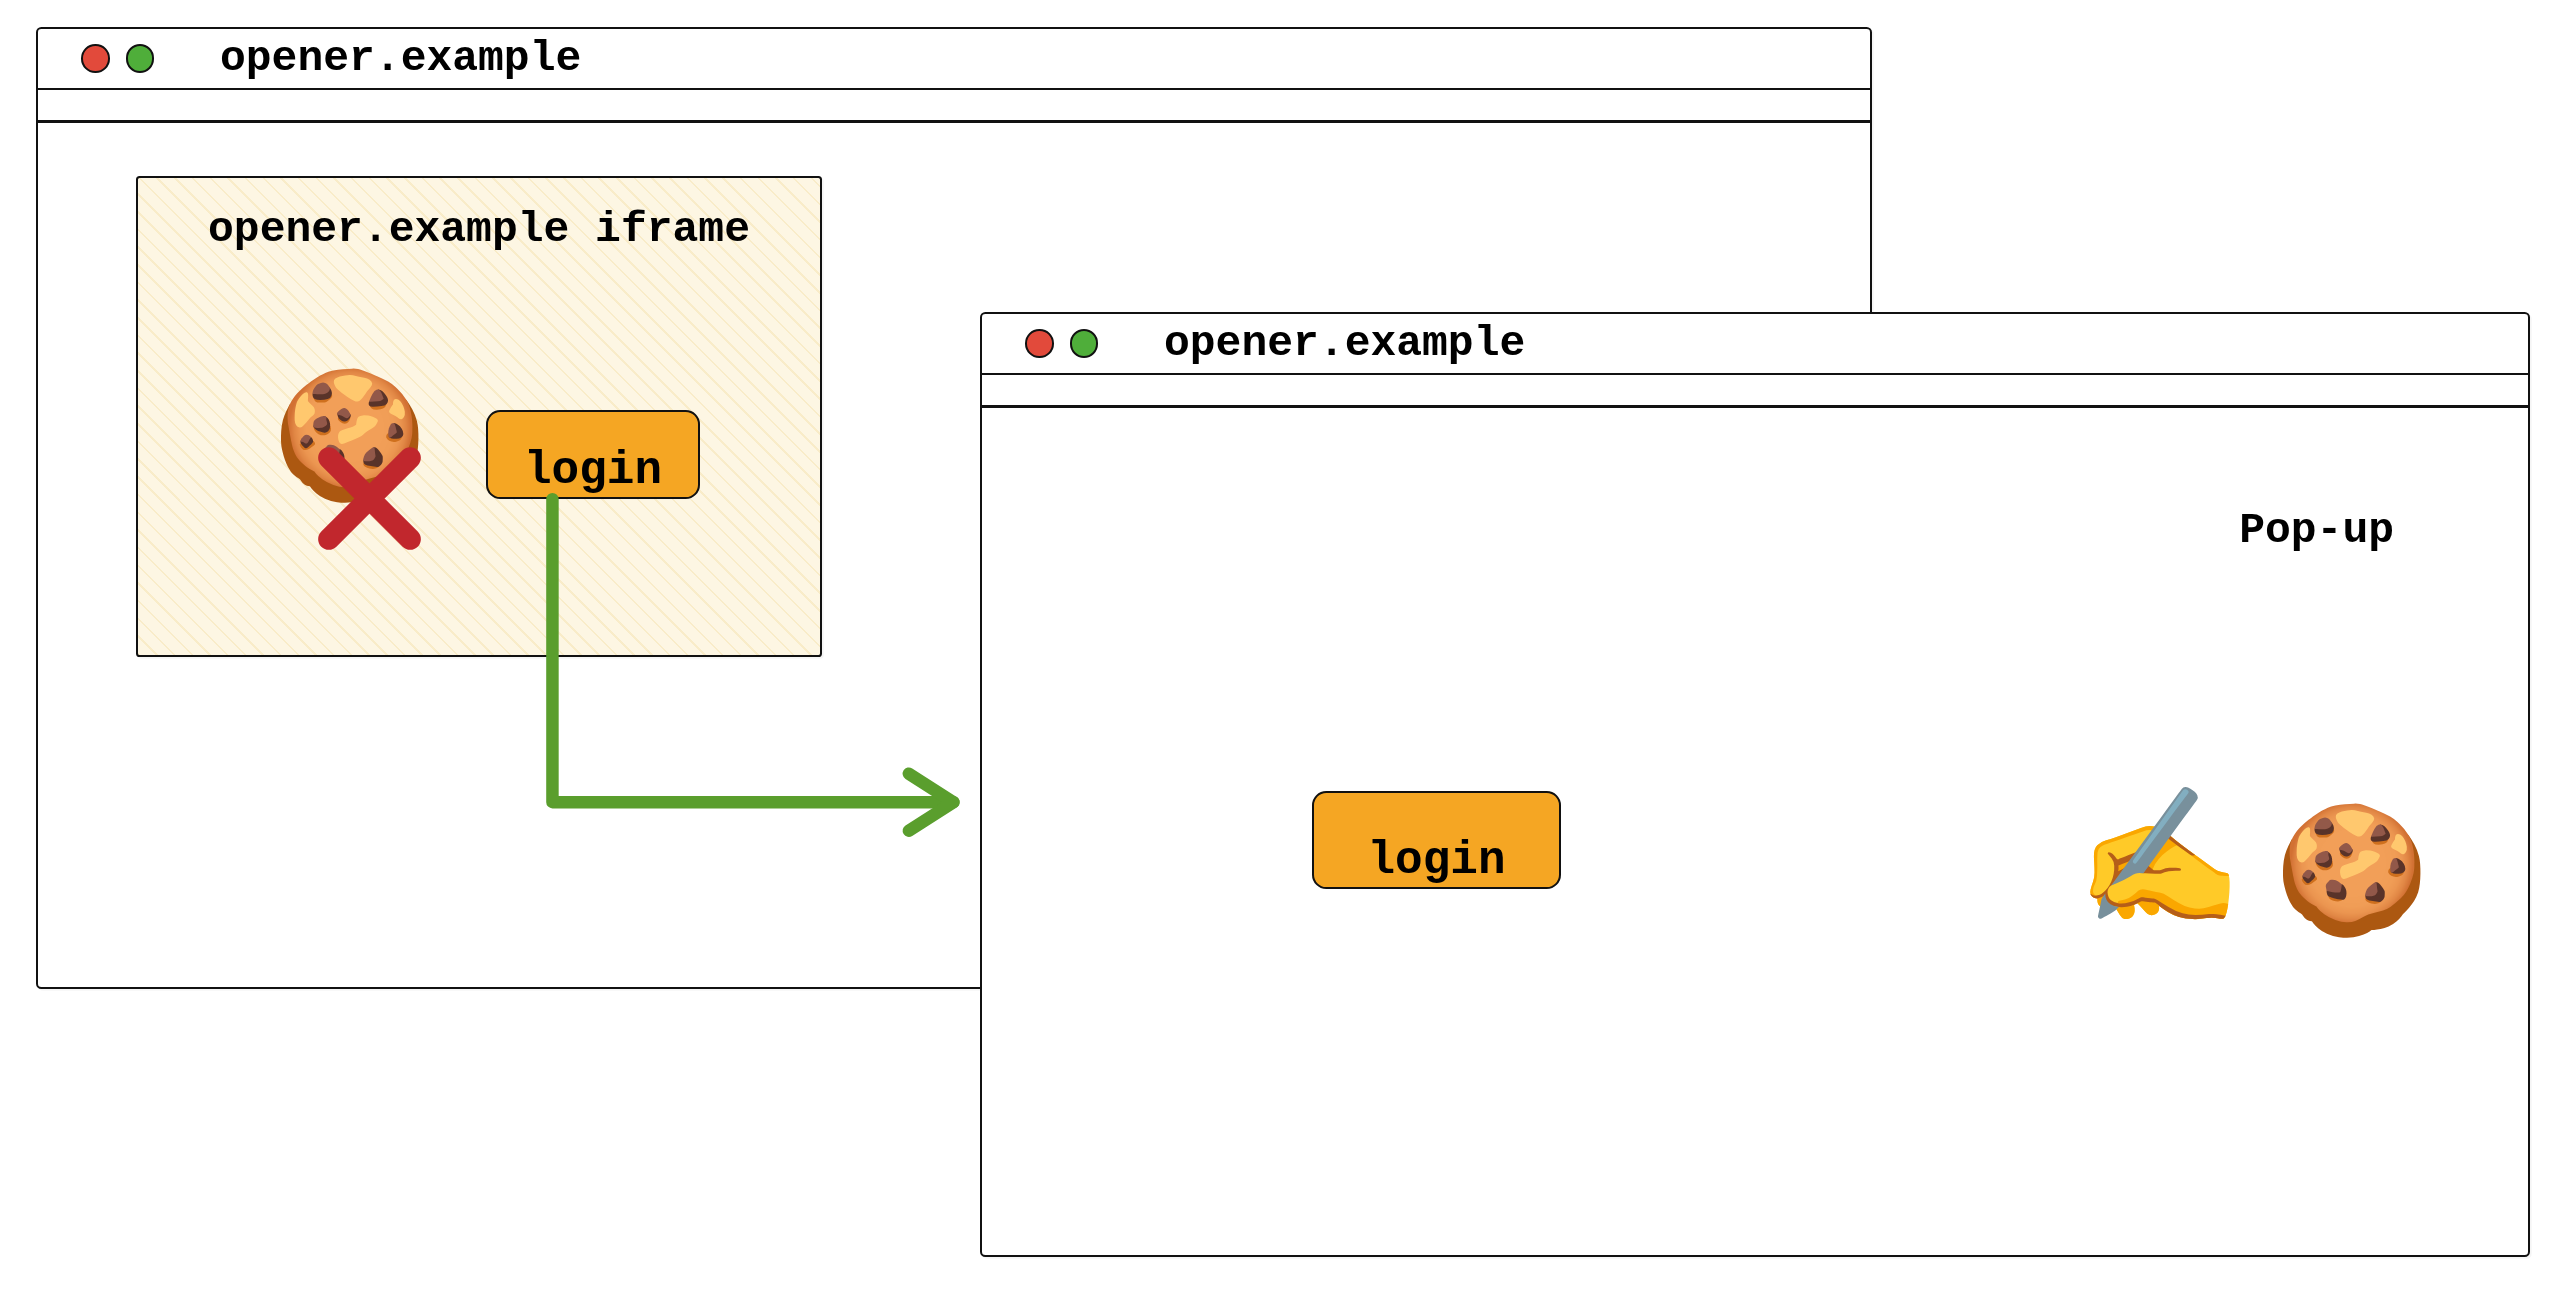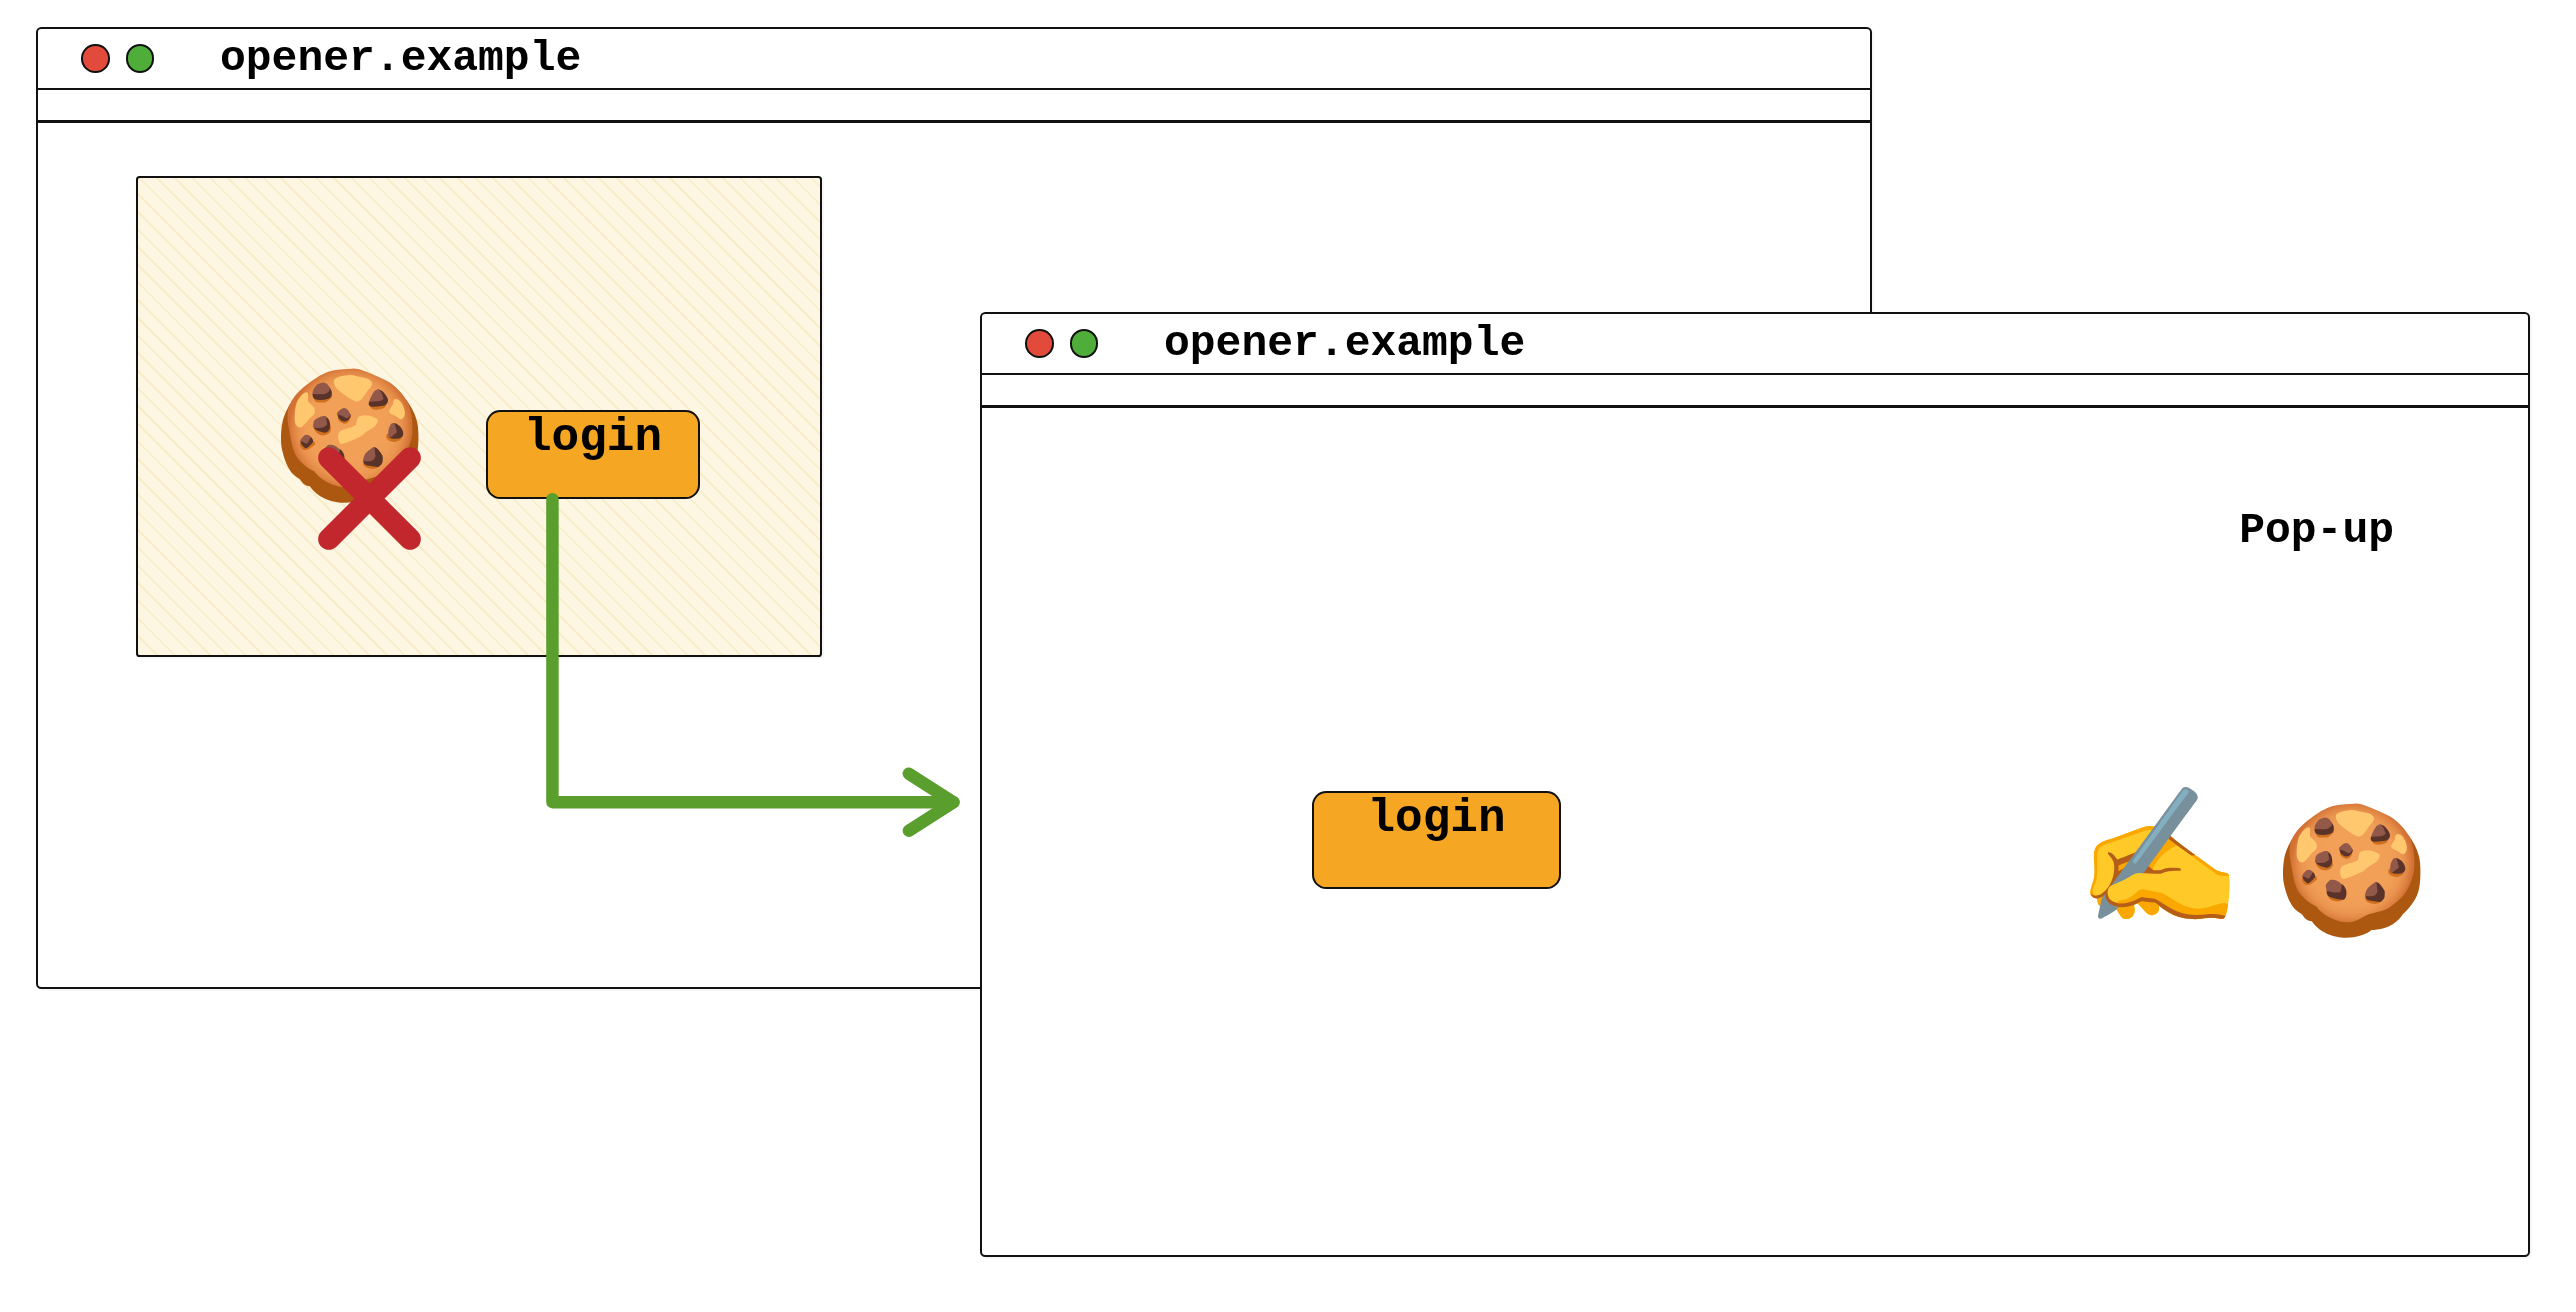--- a/index.html
+++ b/index.html
@@ -154,21 +154,21 @@
   .field-password { left: 187px; top: 267px; width: 570px; }
 
   .btn {
     background: #f5a623;
     border: 2.7px solid #111;
     border-radius: 14.3px;
     font-size: 46px;
     font-weight: 700;
     text-align: center;
     display: flex;
-    align-items: flex-start;
+    align-items: flex-end;
     justify-content: center;
   }
   .btn-b {
     position: absolute;
     left: 330px;
     top: 383px;
     width: 249px;
     height: 98px;
   }
 
@@ -204,20 +204,21 @@
   <div class="window win-a sketch">
     <div class="titlebar">
       <div class="traffic-dot red"></div>
       <div class="traffic-dot green"></div>
       <span class="title">opener.example</span>
     </div>
     <div class="dbl-line" style="top:91px;"></div>
 
     <div class="body">
       <div class="iframe-panel sketch hatched">
+        <div class="iframe-title">opener.example iframe</div>
 
         <div class="iframe-cookie">🍪</div>
 
         <svg class="iframe-cross" viewBox="0 0 100 100">
           <path d="M12 12 L88 88 M88 12 L12 88" stroke="#c1272d" stroke-width="20" stroke-linecap="round" fill="none"></path>
         </svg>
 
         <div class="iframe-login btn">
           <span>login</span>
         </div>

